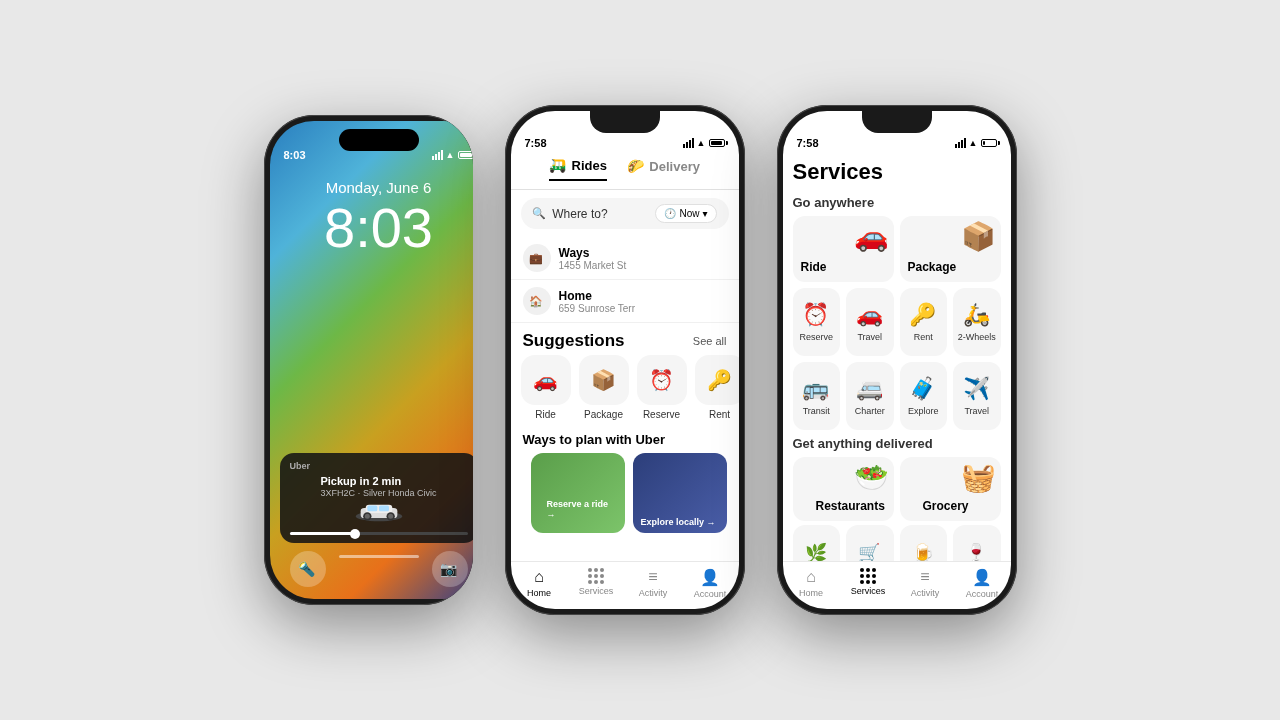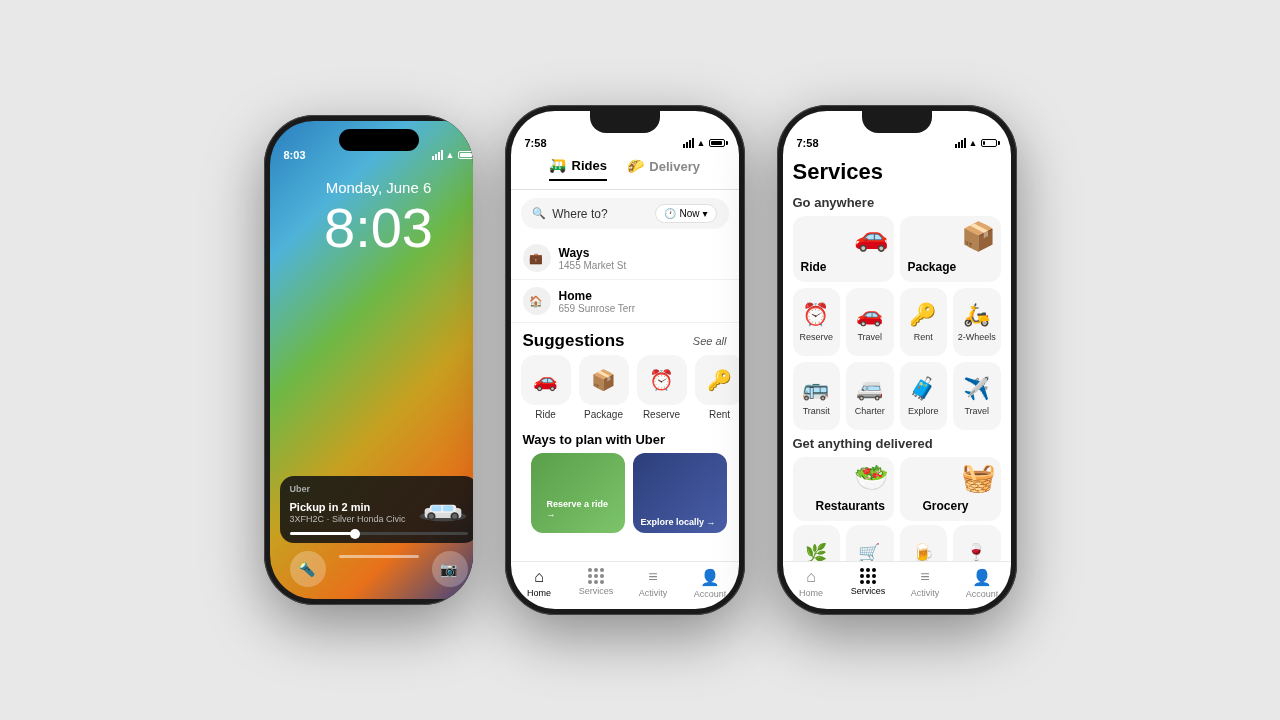--- a/index.html
+++ b/index.html
@@ -131,20 +131,21 @@
     .uber-notif-sub {
       font-size: 9px;
       color: #bbb;
       margin-top: 1px;
     }
     .uber-notif-content {
       display: flex;
       justify-content: space-between;
       align-items: center;
       margin-top: 4px;
+      flex-direction: column;
     }
     .uber-car-img {
       width: 50px;
       height: 28px;
       position: relative;
     }
     .uber-progress {
       height: 3px;
       background: #444;
       border-radius: 2px;
@@ -263,21 +264,21 @@
     .dest-name { font-size: 12px; font-weight: 600; }
     .dest-addr { font-size: 10px; color: #888; }
 
     .section-header {
       display: flex;
       justify-content: space-between;
       align-items: center;
       padding: 8px 12px 4px;
     }
     .section-title { font-size: 17px; font-weight: 700; }
-    .see-all { font-size: 11px; color: #555; font-weight: 500; font-style: italic; }
+    .see-all { font-size: 11px; color: #555; font-weight: 500; }
 
     .suggestions-row {
       display: flex;
       gap: 8px;
       padding: 0 10px 8px;
       overflow: hidden;
     }
     .sugg-item {
       display: flex;
       flex-direction: column;

